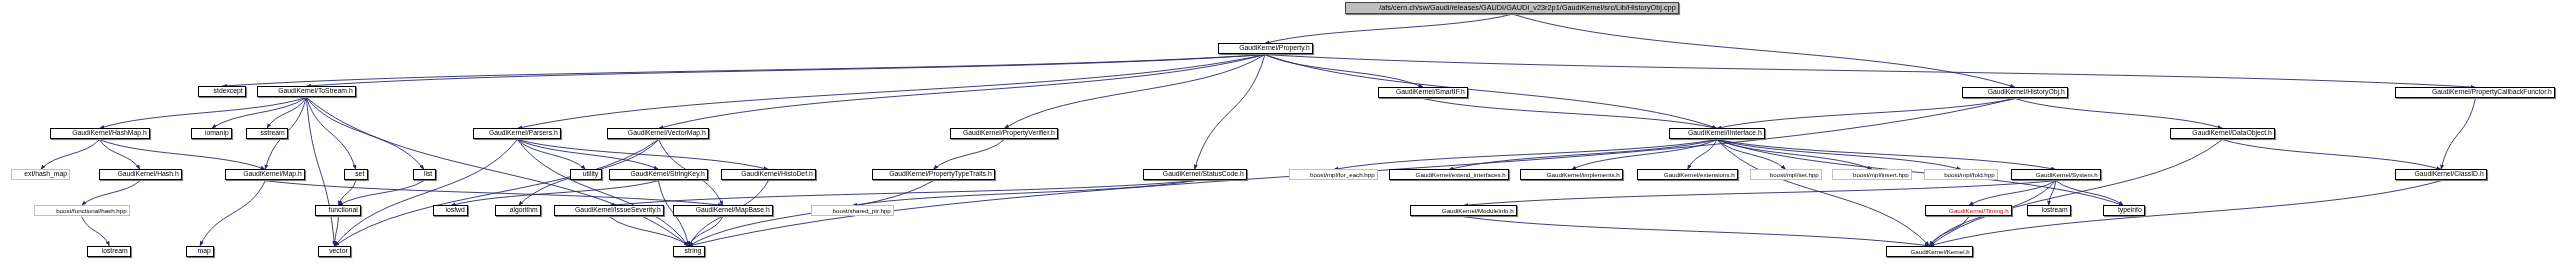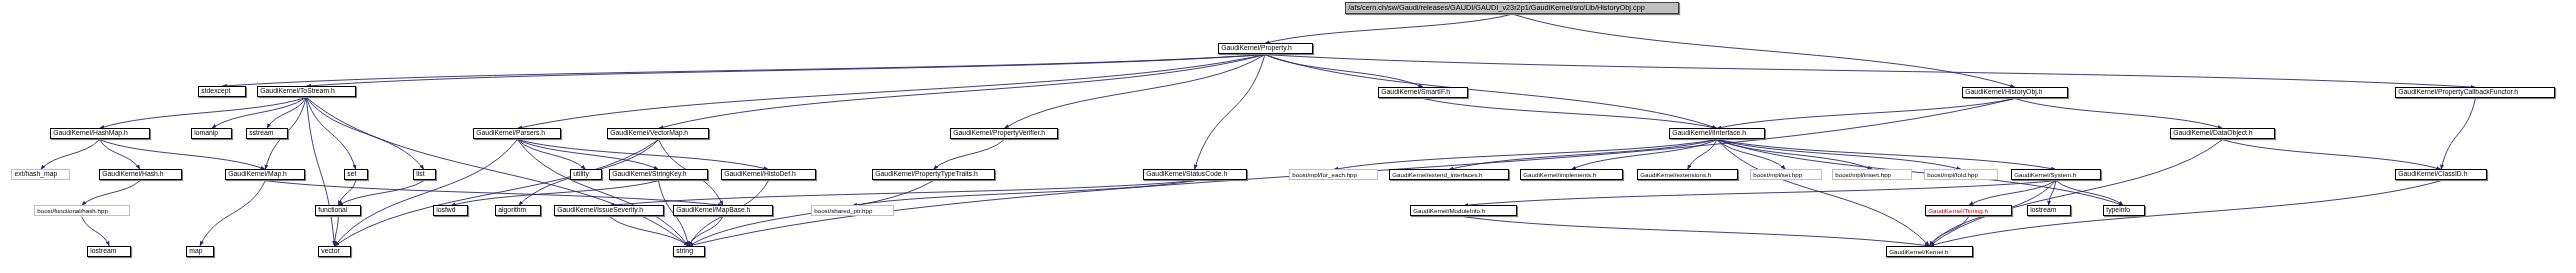--- a/index.html
+++ b/index.html
@@ -1,21 +1,21 @@
 <!DOCTYPE html>
 <html style="font-size:9px"><head>
 <meta charset="utf-8">
 <title>Include dependency graph</title>
 <style>
   html,body{margin:0;padding:0;background:#ffffff;}
   #stage{position:relative;width:2576px;height:273px;background:#ffffff;
          font-family:"Liberation Sans","DejaVu Sans",sans-serif;overflow:hidden;}
   svg#edges{position:absolute;left:0;top:0;width:2576px;height:273px;}
   .node{position:absolute;box-sizing:border-box;display:flex;align-items:center;
-        justify-content:flex-start;white-space:nowrap;background:#ffffff;
+        justify-content:flex-end;white-space:nowrap;background:#ffffff;
         border:0.6px solid #000000;color:#000000;line-height:1;
         box-shadow:1.1px 1.1px 0 #808080;}
   .node.root{background:#bfbfbf;border:0.6px solid #404040;}
   .node.ext{background:#ffffff;border:0.6px solid #c0c0c0;color:#000;box-shadow:none;}
   .node span{display:block;padding:0 2.3px;}
 </style>
 </head>
 <body>
 
 <div id="stage">

